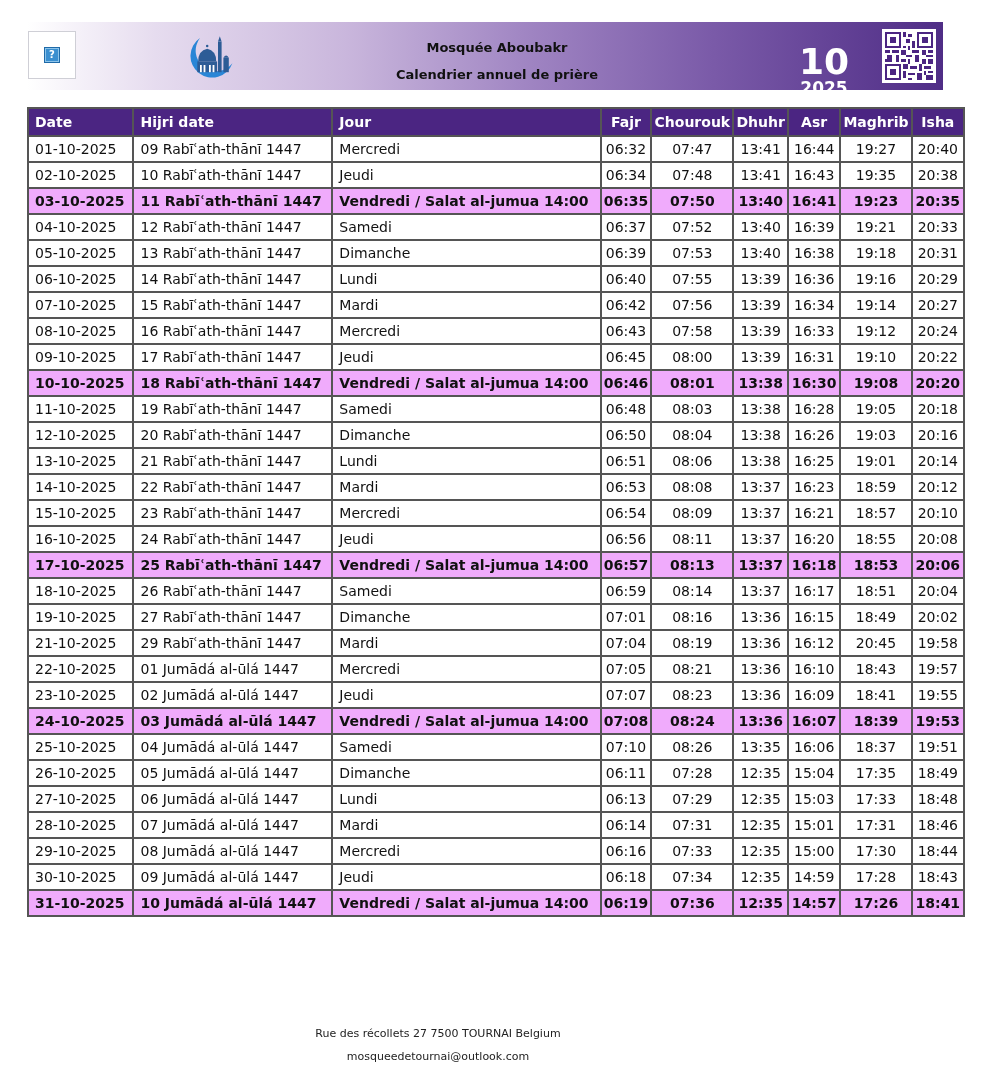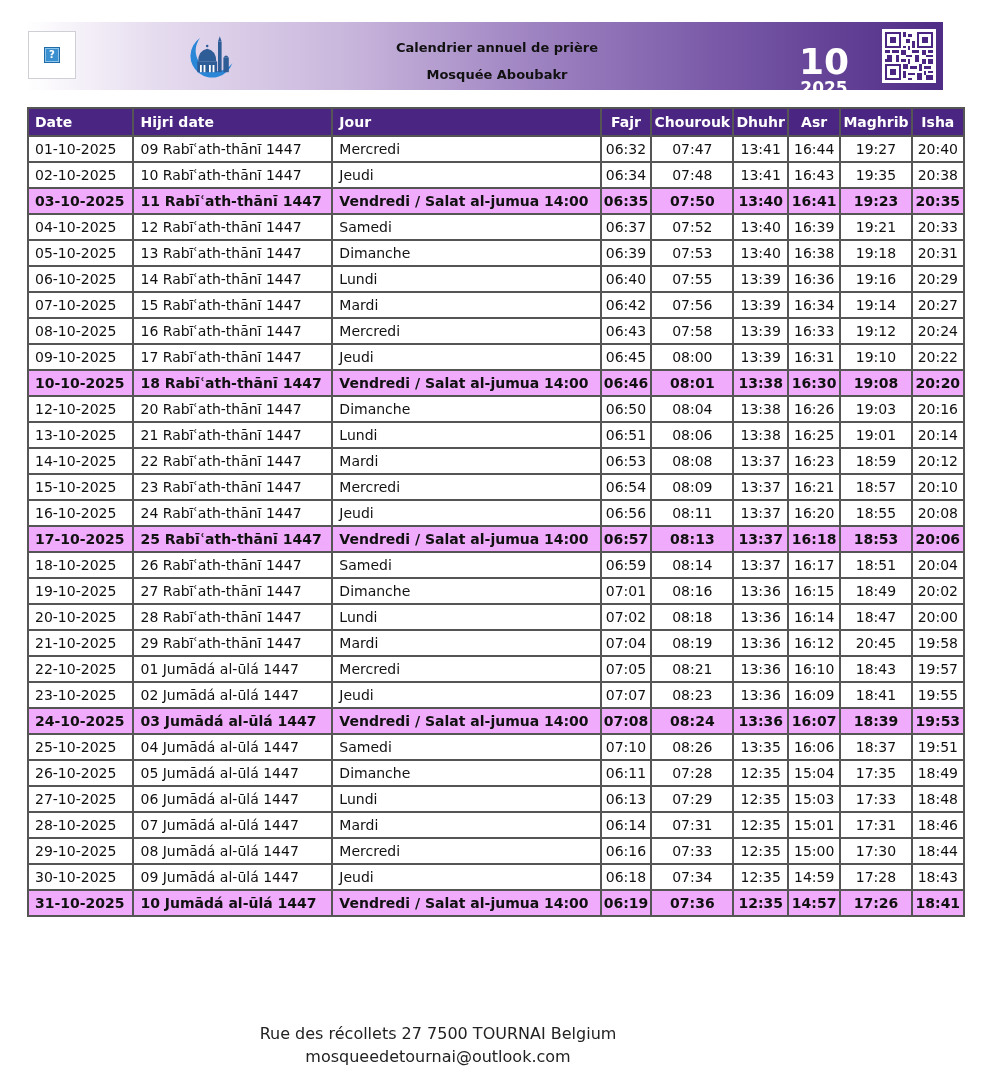--- a/index.html
+++ b/index.html
@@ -42,21 +42,21 @@
     col.w-date { width: 105px; }
     col.w-hijri { width: 198px; }
     col.w-jour { width: 267px; }
     col.w-fajr { width: 50px; }
     col.w-chourouk { width: 80px; }
     col.w-dhuhr { width: 52px; }
     col.w-asr { width: 52px; }
     col.w-maghrib { width: 68px; }
     col.w-isha { width: 52px; }
 
-    .footer { position: absolute; left: 0; top: 1022px; width: 876px; text-align: center; font-size: 16px; color: #222; line-height: 23px; }
+    .footer { position: absolute; left: 0; top: 1022px; width: 876px; text-align: center; font-size: 11px; color: #222; line-height: 23px; }
   </style>
 </head>
 <body>
 
 <div class="banner">
   <div class="placeholder-box">
     <div class="placeholder-icon">?</div>
   </div>
 
   <svg class="logo" viewBox="0 0 60 60">
@@ -72,22 +72,22 @@
     </g>
     <g fill="#ffffff">
       <rect x="20" y="40" width="2" height="8"></rect>
       <rect x="24" y="40" width="2" height="8"></rect>
       <rect x="30" y="40" width="2" height="8"></rect>
       <rect x="34" y="40" width="2" height="8"></rect>
     </g>
   </svg>
 
   <div class="title-block">
+    <div>Mosquée Aboubakr</div>
     <div>Calendrier annuel de prière</div>
-    <div>Mosquée Aboubakr</div>
   </div>
 
   <div class="date-block">
     <div class="date-month">10</div>
     <div class="date-year">2025</div>
   </div>
 
   <div class="qr">
     <svg viewBox="0 0 21 21" width="48" height="48" shape-rendering="crispEdges">
       <g fill="#4b2582">
@@ -262,20 +262,31 @@
         <td>18 Rabīʿath-thānī 1447</td>
         <td>Vendredi / Salat al-jumua 14:00</td>
         <td class="c">06:46</td>
         <td class="c">08:01</td>
         <td class="c">13:38</td>
         <td class="c">16:30</td>
         <td class="c">19:08</td>
         <td class="c">20:20</td>
       </tr>
       <tr>
+        <td>11-10-2025</td>
+        <td>19 Rabīʿath-thānī 1447</td>
+        <td>Samedi</td>
+        <td class="c">06:48</td>
+        <td class="c">08:03</td>
+        <td class="c">13:38</td>
+        <td class="c">16:28</td>
+        <td class="c">19:05</td>
+        <td class="c">20:18</td>
+      </tr>
+      <tr>
         <td>12-10-2025</td>
         <td>20 Rabīʿath-thānī 1447</td>
         <td>Dimanche</td>
         <td class="c">06:50</td>
         <td class="c">08:04</td>
         <td class="c">13:38</td>
         <td class="c">16:26</td>
         <td class="c">19:03</td>
         <td class="c">20:16</td>
       </tr>
@@ -350,31 +361,20 @@
         <td>27 Rabīʿath-thānī 1447</td>
         <td>Dimanche</td>
         <td class="c">07:01</td>
         <td class="c">08:16</td>
         <td class="c">13:36</td>
         <td class="c">16:15</td>
         <td class="c">18:49</td>
         <td class="c">20:02</td>
       </tr>
       <tr>
-        <td>20-10-2025</td>
-        <td>28 Rabīʿath-thānī 1447</td>
-        <td>Lundi</td>
-        <td class="c">07:02</td>
-        <td class="c">08:18</td>
-        <td class="c">13:36</td>
-        <td class="c">16:14</td>
-        <td class="c">18:47</td>
-        <td class="c">20:00</td>
-      </tr>
-      <tr>
         <td>21-10-2025</td>
         <td>29 Rabīʿath-thānī 1447</td>
         <td>Mardi</td>
         <td class="c">07:04</td>
         <td class="c">08:19</td>
         <td class="c">13:36</td>
         <td class="c">16:12</td>
         <td class="c">20:45</td>
         <td class="c">19:58</td>
       </tr>

